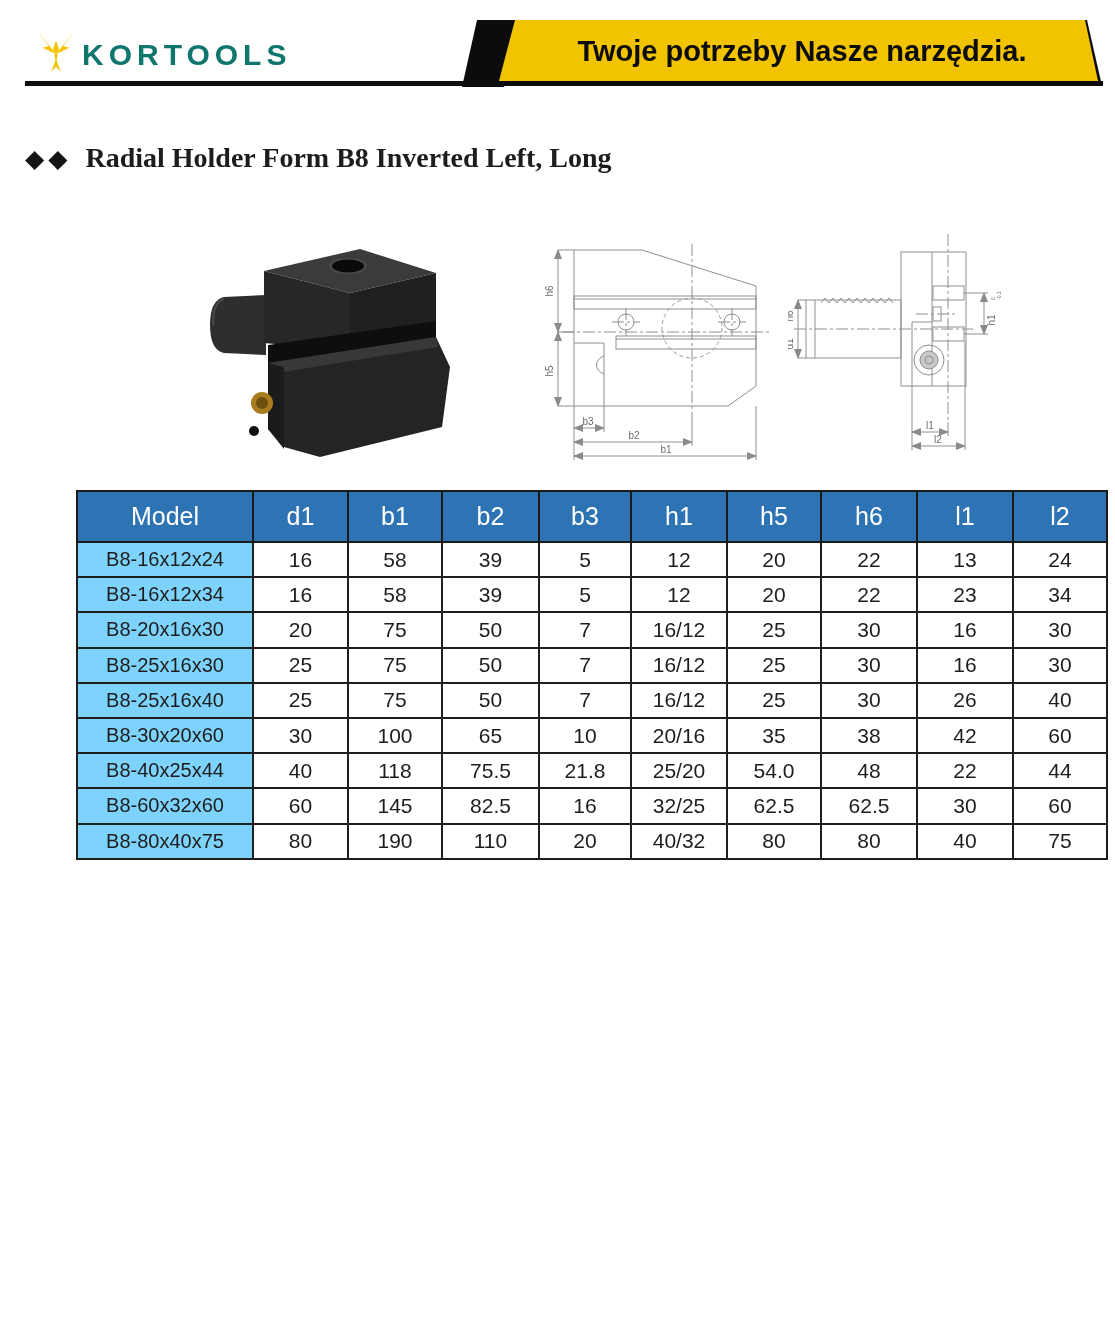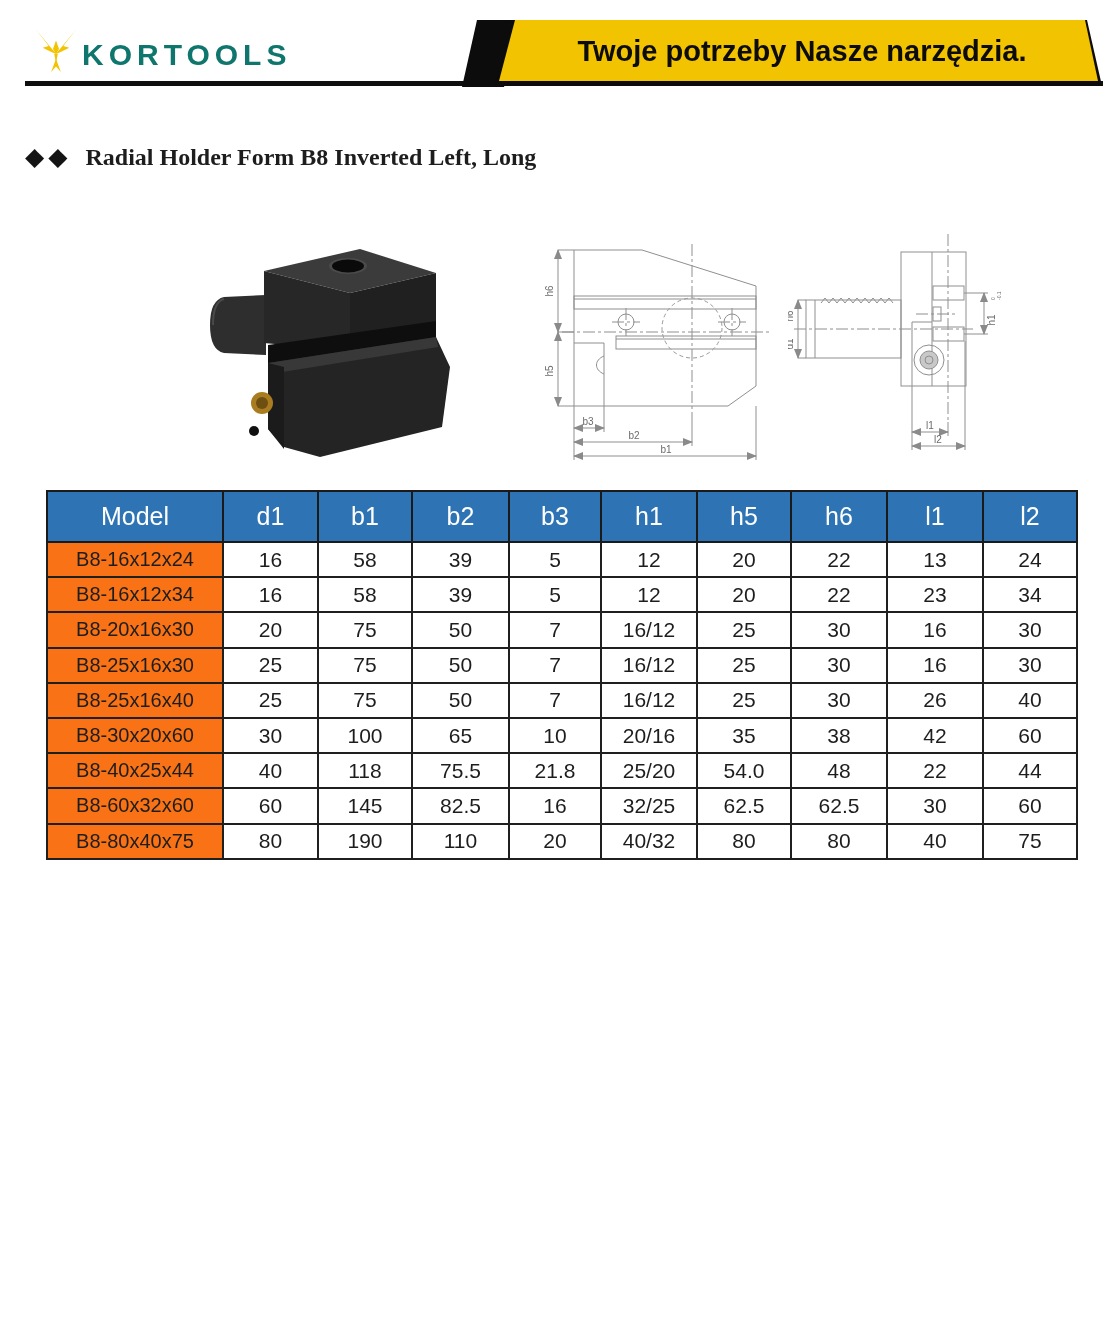--- a/index.html
+++ b/index.html
@@ -15,42 +15,42 @@
   }
   .header-rule{position:absolute;left:25px;top:81px;width:1078px;height:5px;background:#0f0f0f;}
   .banner-svg{position:absolute;left:440px;top:12px;}
   .banner-text{font-size:29px;font-weight:bold;fill:#0c0c0c;font-family:"Liberation Sans",sans-serif;}
   
   .section-title{
     position:absolute;left:25px;top:142px;display:flex;align-items:baseline;gap:14px;
   }
   .title-bullets{font-size:25px;color:#141414;letter-spacing:4px;}
   .title-text{
-    font-family:"Liberation Serif",serif;font-weight:bold;font-size:24px;color:#1d1d1d;
+    font-family:"Liberation Serif",serif;font-weight:bold;font-size:28px;color:#1d1d1d;
   }
   
   .photo-svg{position:absolute;left:198px;top:233px;}
   .front-svg{position:absolute;left:542px;top:236px;}
   .side-svg{position:absolute;left:788px;top:224px;}
   .dim{stroke:#8f8f8f;stroke-width:1;fill:none;}
   .dimtxt{font-size:10px;fill:#6b6b6b;font-family:"Liberation Sans",sans-serif;}
   .dimtiny{font-size:5px;fill:#6b6b6b;font-family:"Liberation Sans",sans-serif;}
   .cl{stroke:#8f8f8f;stroke-width:1;fill:none;stroke-dasharray:12 3 3 3;}
   .dash{stroke:#9a9a9a;stroke-width:1;fill:none;stroke-dasharray:4 3;}
   
-  #spec-table{position:absolute;left:46px;top:490px;border-collapse:collapse;table-layout:fixed;}
+  #spec-table{position:absolute;left:76px;top:490px;border-collapse:collapse;table-layout:fixed;}
   #spec-table th{
     height:47px;background:#2E74B5;color:#ffffff;font-size:25px;font-weight:400;
     border:2px solid #1a1a1a;
   }
   #spec-table td{
     height:31.2px;font-size:21px;text-align:center;vertical-align:middle;
     border:2px solid #1f1f1f;color:#1d1d1d;background:#ffffff;
   }
-  #spec-table td.model{background:#f97316;font-size:20px;}
+  #spec-table td.model{background:#7dd3fc;font-size:20px;}
 </style>
 </head>
 <body>
 
 <div>
   <svg class="logo-svg" width="44" height="52" viewBox="0 0 72 86">
     <g fill="#F2C300">
       <polygon points="36,46 3,6 24,33 14,36 30,44"></polygon>
       <polygon points="36,46 69,6 48,33 58,36 42,44"></polygon>
       <polygon points="36,24 31,38 36,47 41,38"></polygon>

